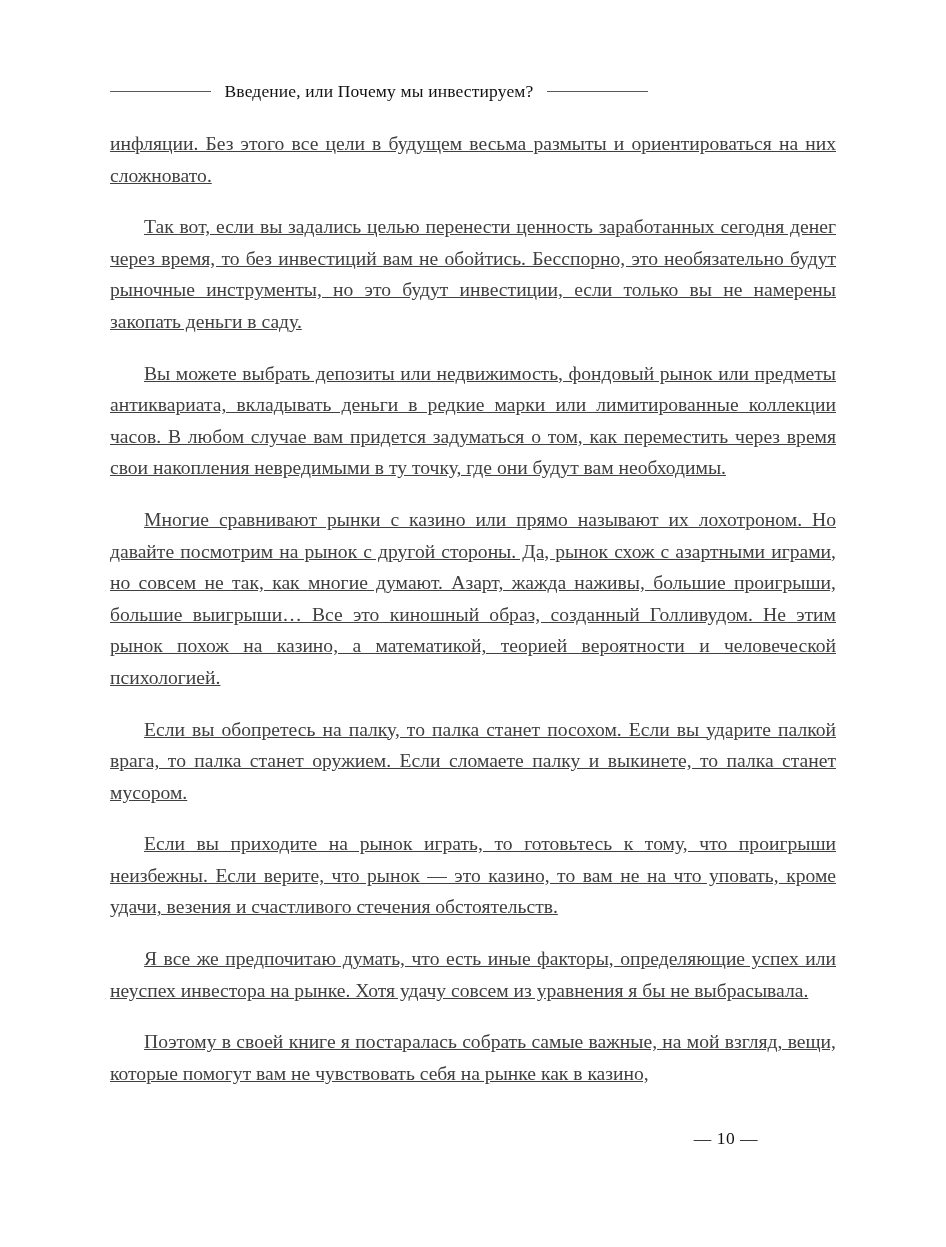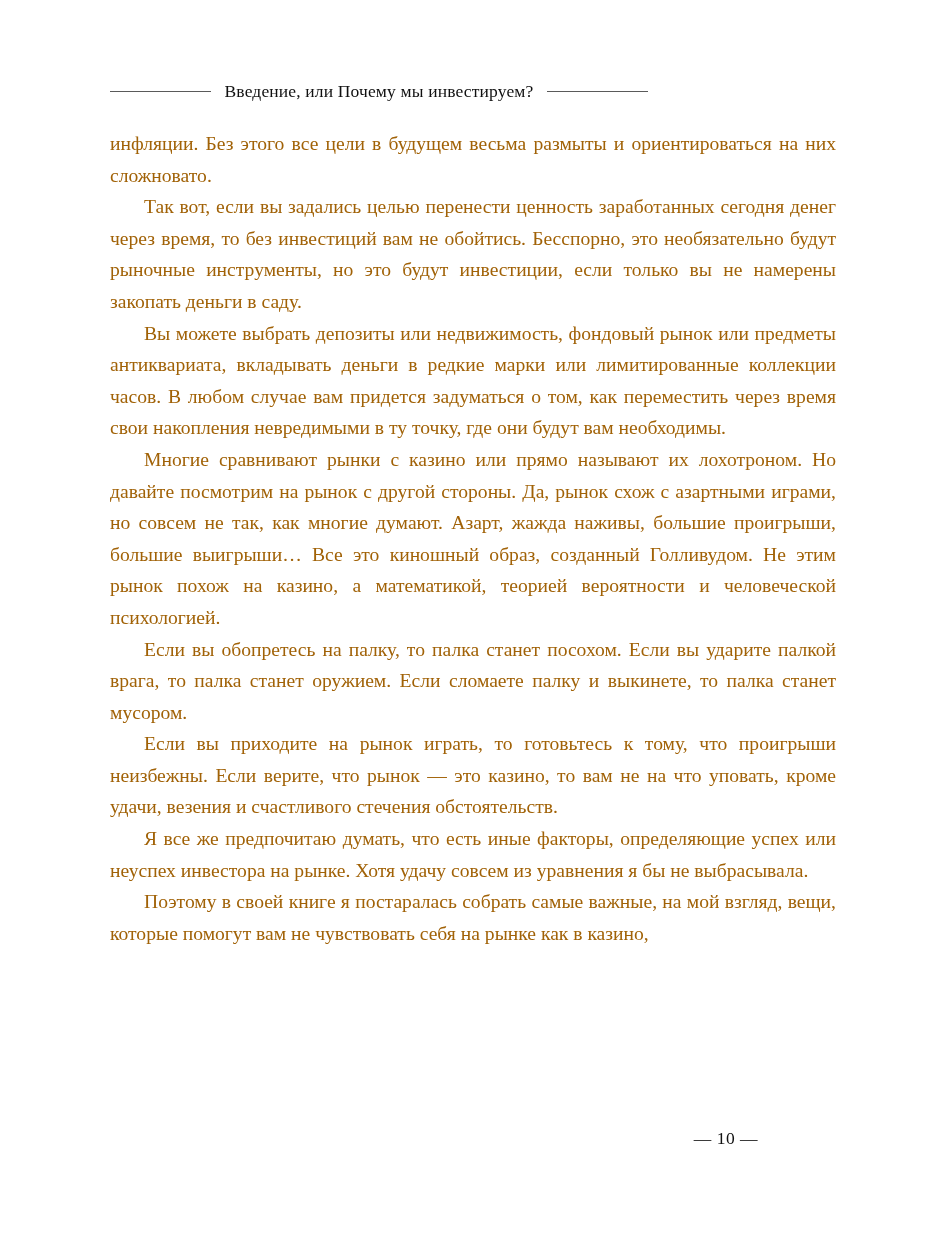--- a/index.html
+++ b/index.html
@@ -53,24 +53,26 @@
     left: 110px;
     width: 726px;
   }
   .content p {
     margin: 0;
     font-size: 19.6px;
     line-height: 31.6px;
     text-align: justify;
     text-justify: inter-word;
     hyphens: manual;
-    color: #a16207;
+    color: #404040;
+    text-decoration: underline;
   }
   .content p.indent {
     text-indent: 34px;
+    margin-top: 20px;
   }
   .footer {
     position: absolute;
     left: 0;
     right: 0;
     top: 1128px;
     text-align: right;
     font-size: 17.5px;
     color: #111111;
     letter-spacing: 0.5px;

